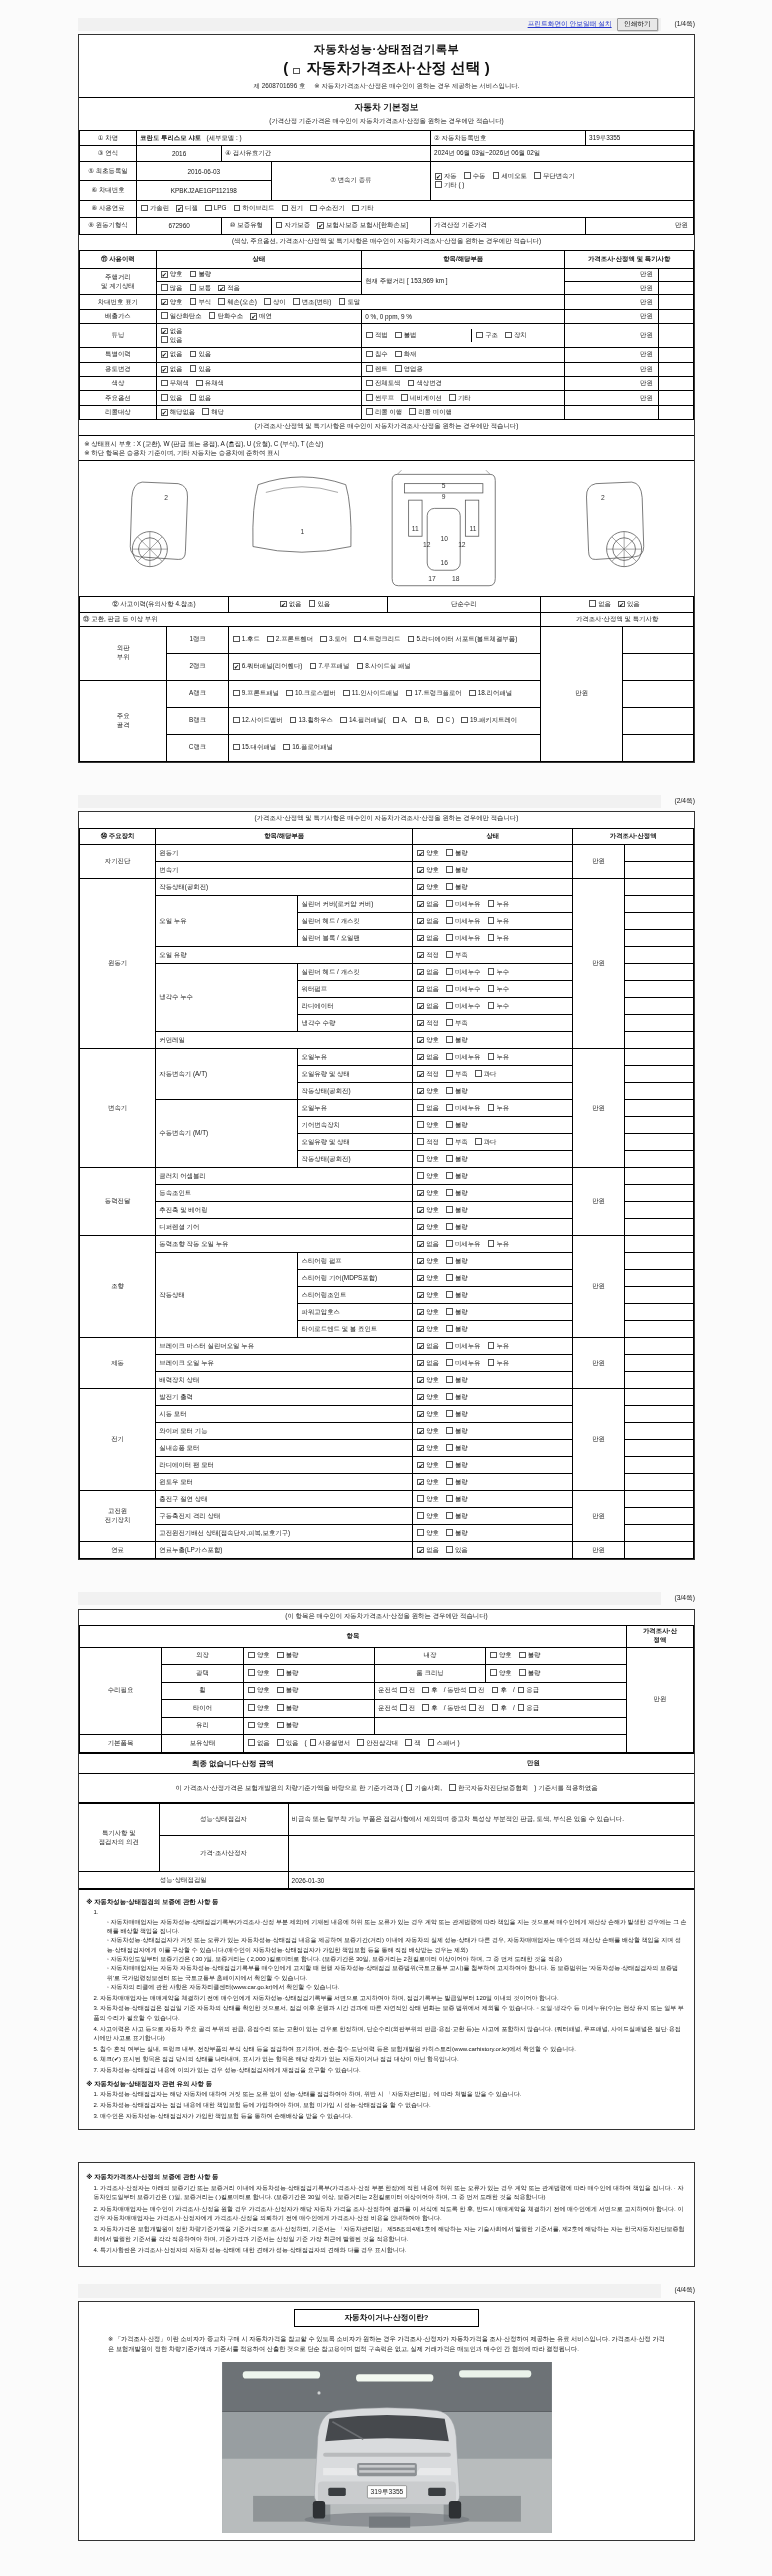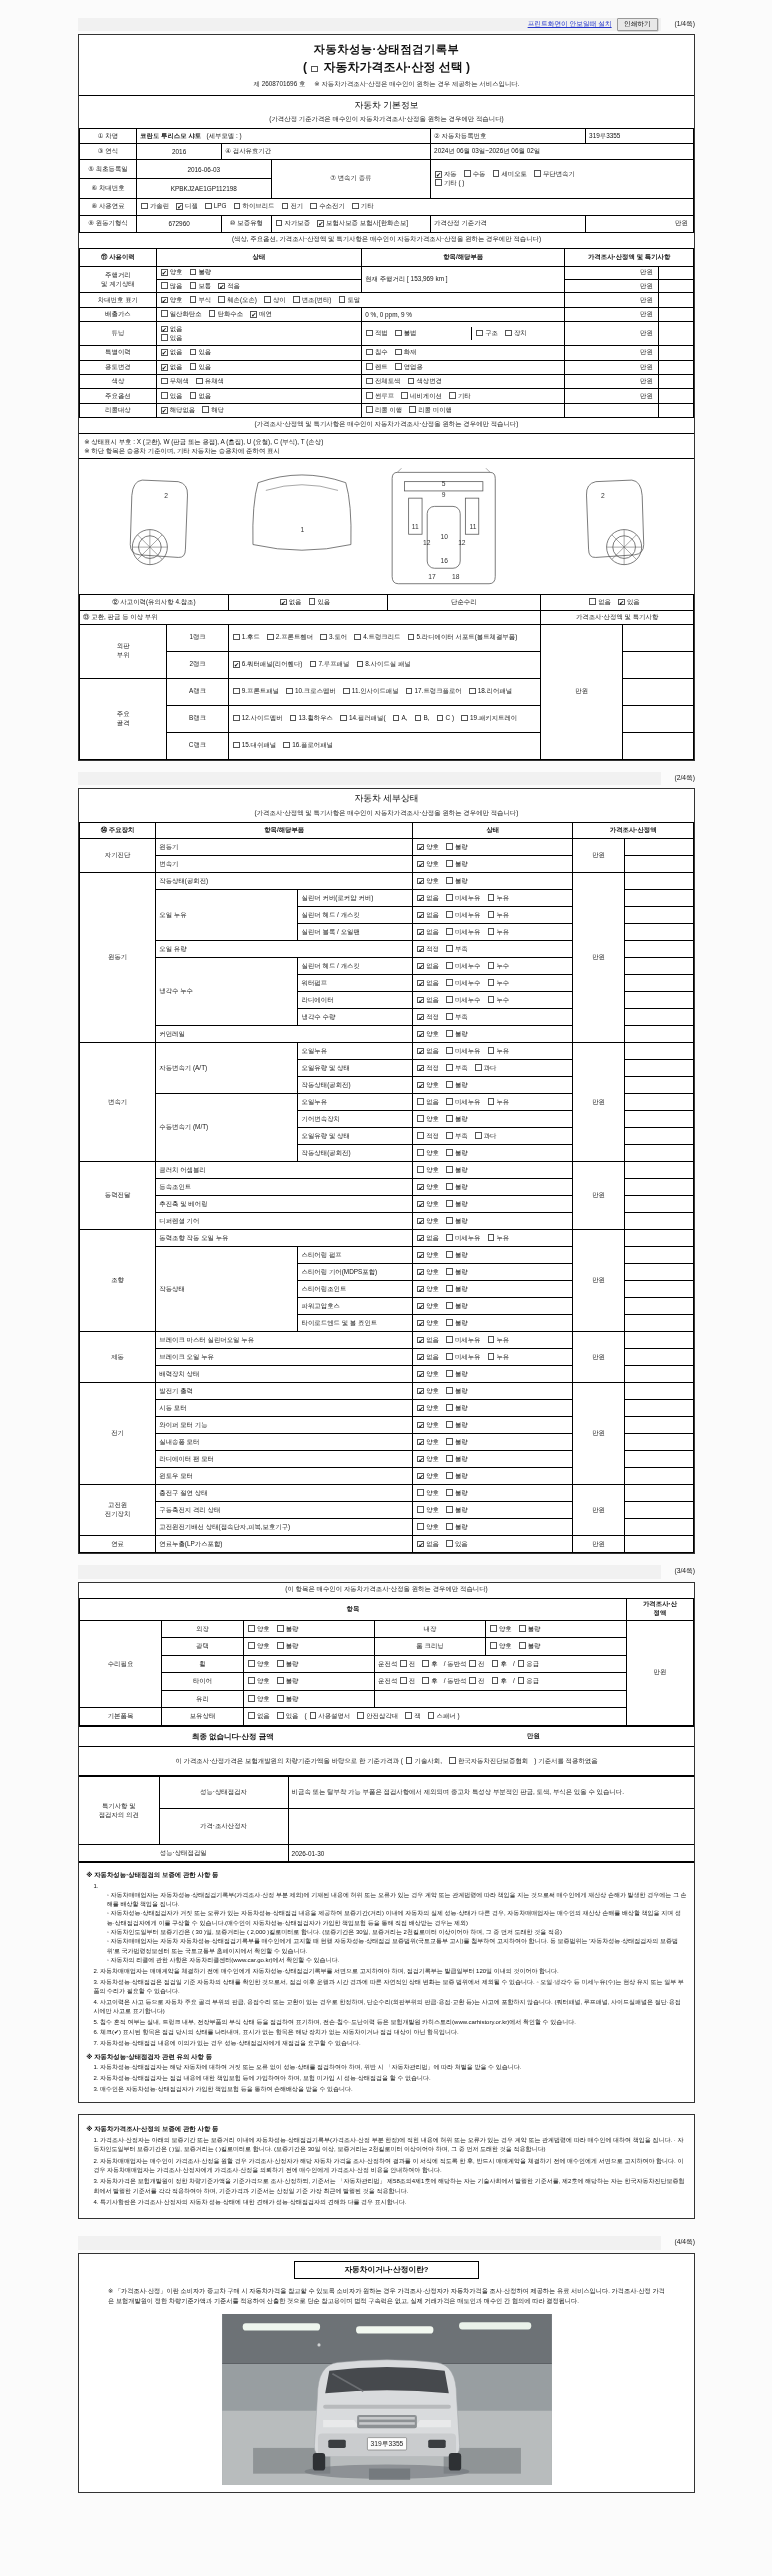--- a/index.html
+++ b/index.html
@@ -5,27 +5,27 @@
   * { box-sizing: border-box; margin:0; padding:0; }
   body { background:#fbfbfb; font-family:"Liberation Sans","DejaVu Sans",sans-serif; color:#111; }
   .canvas { width:773px; min-height:2576px; margin:0 auto; background:#fbfbfb; padding-top:17.5px; }
   .doc { width:617px; margin:0 auto; }
   
   .pagebar { display:flex; align-items:center; height:13.4px; margin-bottom:3.1px; }
   .pagebar .strip { flex:1; background:#f1f1f1; height:13.4px; display:flex; align-items:center; justify-content:flex-end; gap:5.2px; padding:0 3.1px; }
   .pagebar .plabel { width:34px; text-align:right; font-size:6.7px; padding-left:2.1px; }
   a.inst { color:#2233cc; text-decoration:underline; font-size:6.7px; cursor:pointer; }
   .printbtn { font-size:6.7px; background:#e8e8e8; border:0.5px solid #999; border-radius:1px; padding:1px 6.2px; cursor:pointer; box-shadow:0.5px 0.5px 0 #bbb; }
-  .pagebox { border:1px solid #333; background:#fff; padding:0; margin-bottom:11px; }
+  .pagebox { border:1px solid #333; background:#fff; padding:0; margin-bottom:32px; }
   
   .titleblk { text-align:center; padding:7.2px 0 5.2px; }
   .titleblk .t1 { font-size:11.3px; font-weight:bold; letter-spacing:0.5px; }
-  .titleblk .t2 { font-size:12px; font-weight:bold; margin-top:2.1px; }
+  .titleblk .t2 { font-size:15px; font-weight:bold; margin-top:2.1px; }
   .titleblk .t3 { font-size:6.4px; margin-top:4.1px; color:#222; }
-  .sechead { border-top:1px solid #000; text-align:center; padding:4.1px 0 1px; font-size:8.8px; font-weight:normal; }
+  .sechead { border-top:1px solid #000; text-align:center; padding:4.1px 0 1px; font-size:8.8px; font-weight:bold; }
   .subnote { text-align:center; font-size:6.4px; padding:2.1px 0 4.1px; }
   table.grid { width:100%; border-collapse:collapse; font-size:6.4px; }
   table.grid th, table.grid td { border:0.5px solid #000; padding:1.5px 3.1px; vertical-align:middle; }
   table.grid .lab { text-align:center; background:#fff; }
   table.grid .ctr { text-align:center; }
   .thick { border-top:1px solid #000 !important; }
   .cb { display:inline-block; width:6.7px; height:6.7px; border:0.5px solid #555; background:#fff; margin:0 2.1px 0 1px; vertical-align:-1px; font-size:6.2px; line-height:6.2px; text-align:center; font-weight:bold; color:#111; }
   .cbt { margin-right:6.2px; }
   .unit { text-align:right; padding-right:5.2px !important; }
   .unitc { text-align:center; }
@@ -280,21 +280,20 @@
             </tr>
           </tbody>
         </table>
     </div>
 
     <div class="pagebar">
       <div class="strip"></div>
       <div class="plabel">(2/4쪽)</div>
     </div>
     <div class="pagebox">
-      <div class="sechead" style="border-top:none">자동차 세부상태</div>
       <div class="subnote">(가격조사·산정액 및 특기사항은 매수인이 자동차가격조사·산정을 원하는 경우에만 적습니다)</div>
       <table class="grid" id="detail-table">
   <tbody>
             <tr style="height:16.5px">
     <th class="lab" style="width:77px">⑭ 주요장치</th>
     <th class="lab" colspan="2" style="width:260px">항목/해당부품</th>
     <th class="lab" style="width:162px">상태</th>
     <th class="lab" colspan="2">가격조사·산정액</th>
   </tr>
             <tr style="height:17px">

